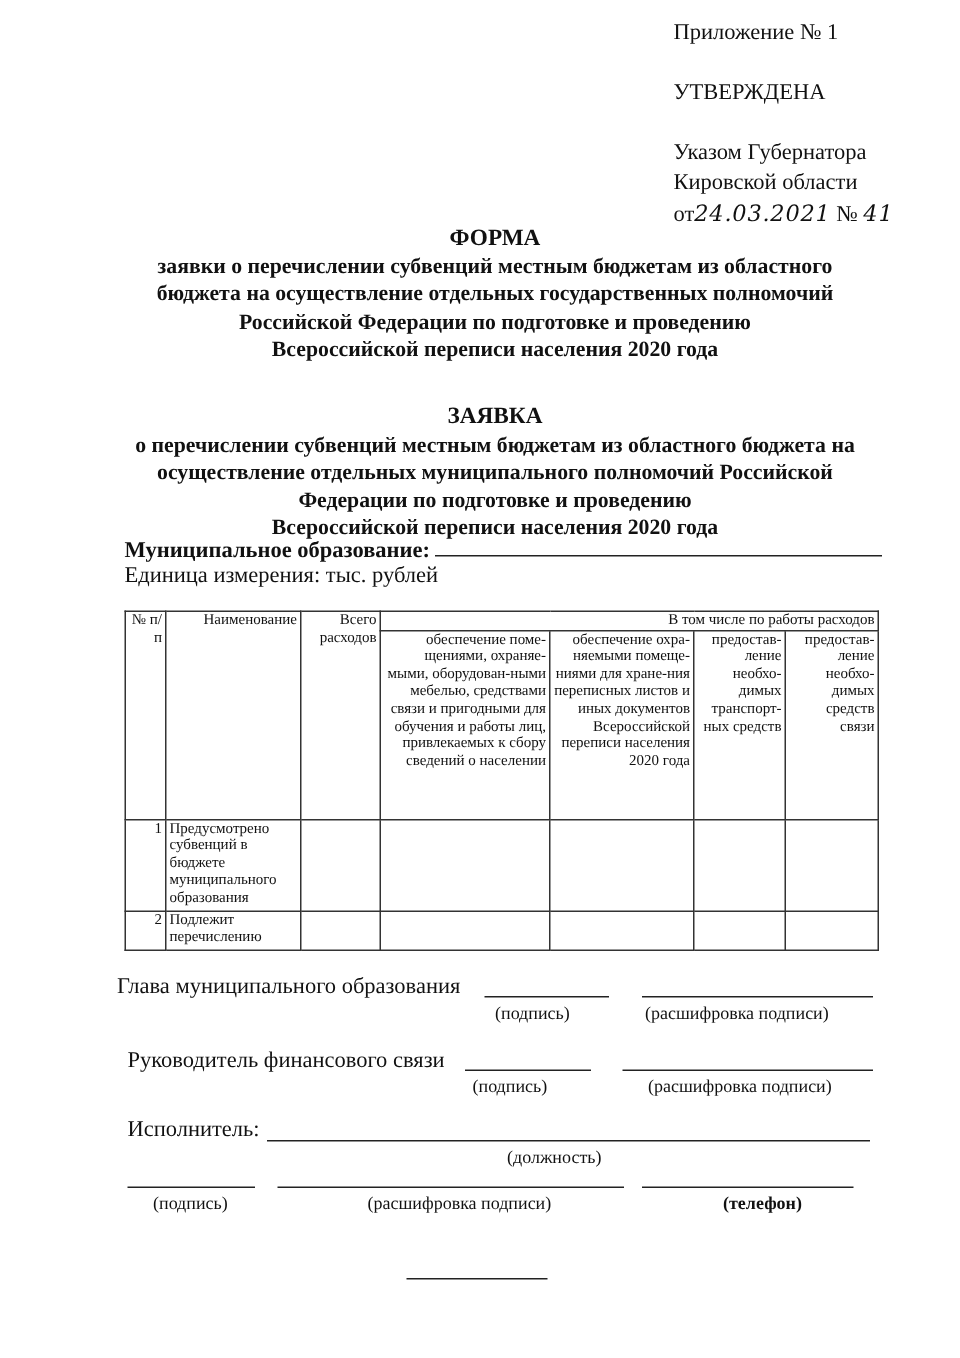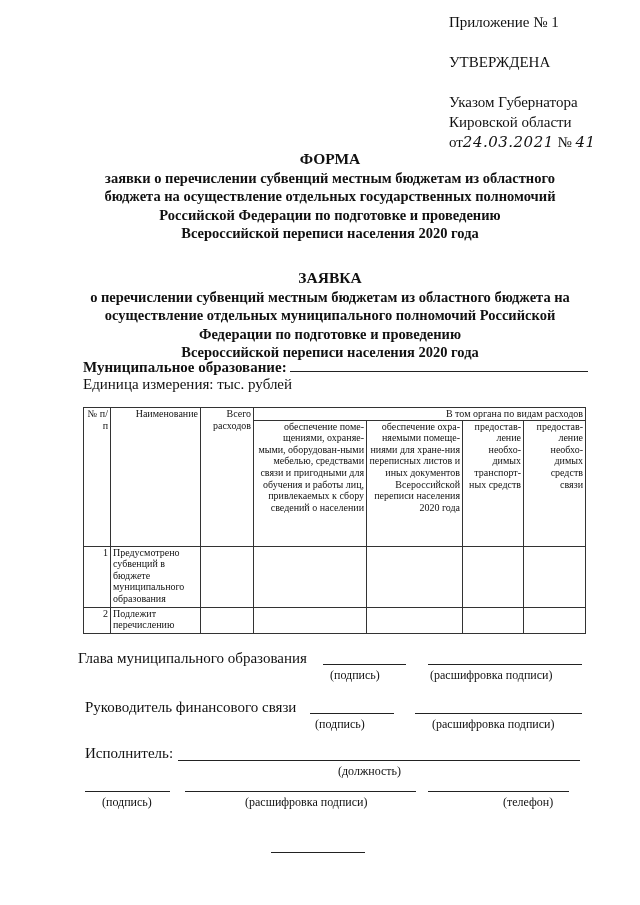--- a/index.html
+++ b/index.html
@@ -64,21 +64,21 @@
       <col style="width:113px">
       <col style="width:96px">
       <col style="width:61px">
       <col style="width:62px">
   </colgroup>
   <tbody>
       <tr style="height:12px">
     <td rowspan="2">№ п/п</td>
     <td rowspan="2">Наименование</td>
     <td rowspan="2">Всего расходов</td>
-    <td colspan="4">В том органа по видам расходов</td>
+    <td colspan="4">В том числе по работы расходов</td>
   </tr>
   <tr style="height:126px">
     <td>обеспечение поме-щениями, охраняе-мыми, оборудован-ными мебелью, средствами связи и пригодными для обучения и работы лиц, привлекаемых к сбору сведений о населении</td>
     <td>обеспечение охра-няемыми помеще-ниями для хране-ния переписных листов и иных документов Всероссийской переписи населения 2020 года</td>
     <td>предостав-ление необхо-димых транспорт-ных средств</td>
     <td>предостав-ление необхо-димых средств связи</td>
   </tr>
   <tr style="height:61px">
     <td>1</td>
     <td class="left">Предусмотрено субвенций в бюджете муниципального образования</td>
@@ -114,15 +114,15 @@
 
 <div class="abs sig" style="left:85px; top:745px;">Исполнитель:</div>
 <div class="line" style="left:178px; top:760px; width:402px;"></div>
 <div class="abs cap" style="left:338px; top:764px;">(должность)</div>
 
 <div class="line" style="left:85px; top:791px; width:85px;"></div>
 <div class="line" style="left:185px; top:791px; width:231px;"></div>
 <div class="line" style="left:428px; top:791px; width:141px;"></div>
 <div class="abs cap" style="left:102px; top:795px;">(подпись)</div>
 <div class="abs cap" style="left:245px; top:795px;">(расшифровка подписи)</div>
-<div class="abs cap" style="left:503px; top:795px;">(телефон)</div>
+<div class="abs cap" style="left:482px; top:795px;font-weight:bold;">(телефон)</div>
 
 <div class="line" style="left:271px; top:852px; width:94px;"></div>
 
 </body></html>

